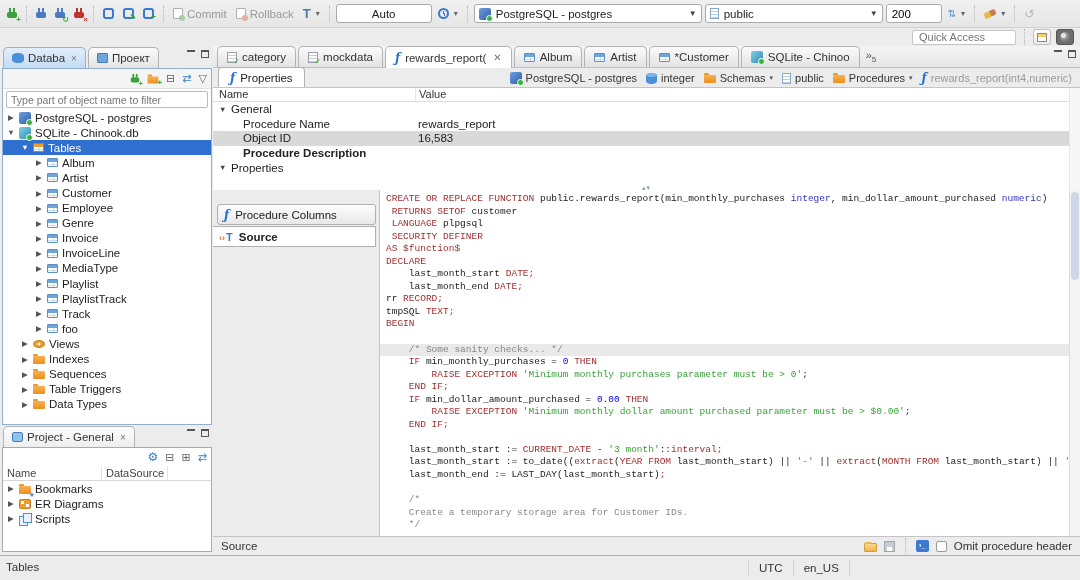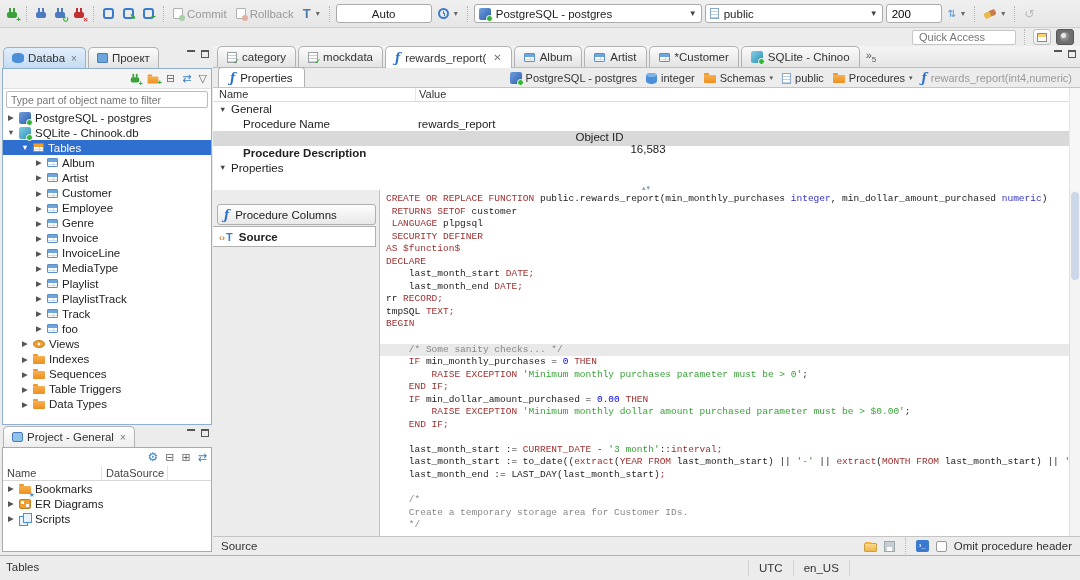--- a/index.html
+++ b/index.html
@@ -128,21 +128,21 @@
   .breadcrumb { position:absolute; right:8px; top:0; height:20px; display:flex; align-items:center; gap:9px; font-size:11px; color:#333; }
   .bc-item { display:inline-flex; align-items:center; gap:4px; white-space:nowrap; }
   .bc-item .dn { font-size:7px; color:#555; }
   .bc-item.muted { color:#9a9a9a; }
 
   
   .grid { height:102px; background:#fff; position:relative; font-size:11.5px; }
   .ghead { display:flex; height:14px; border-bottom:1px solid #dcdcdc; color:#333; font-size:11px; }
   .ghead .gn { width:202px; padding:0 6px; } .ghead .gv { flex:1; padding:0 3px; border-left:1px solid #e6e6e6; }
   .grow { display:flex; align-items:center; height:14.6px; }
-  .grow.sel { background:#d9d9d9;flex-direction:column; }
+  .grow.sel { background:#d9d9d9; }
   .grow .gn { width:202px; display:flex; align-items:center; gap:4px; padding-left:6px; white-space:nowrap; }
   .grow .gv { flex:1; padding-left:3px; white-space:nowrap; }
   .grow .exp { font-size:7.5px; color:#444; width:8px; }
   .grow.lvl1 .gn { padding-left:30px; }
   .grow.boldname .gn { font-weight:bold; }
   .glink { color:#1b61c4; text-decoration:underline; }
   .gscroll { position:absolute; right:0; top:0; bottom:0; width:11px; background:#f7f7f7; border-left:1px solid #e6e6e6; }
 
   
   .lower { position:absolute; left:0; top:144px; width:867px; height:346px; background:#ececec; }

